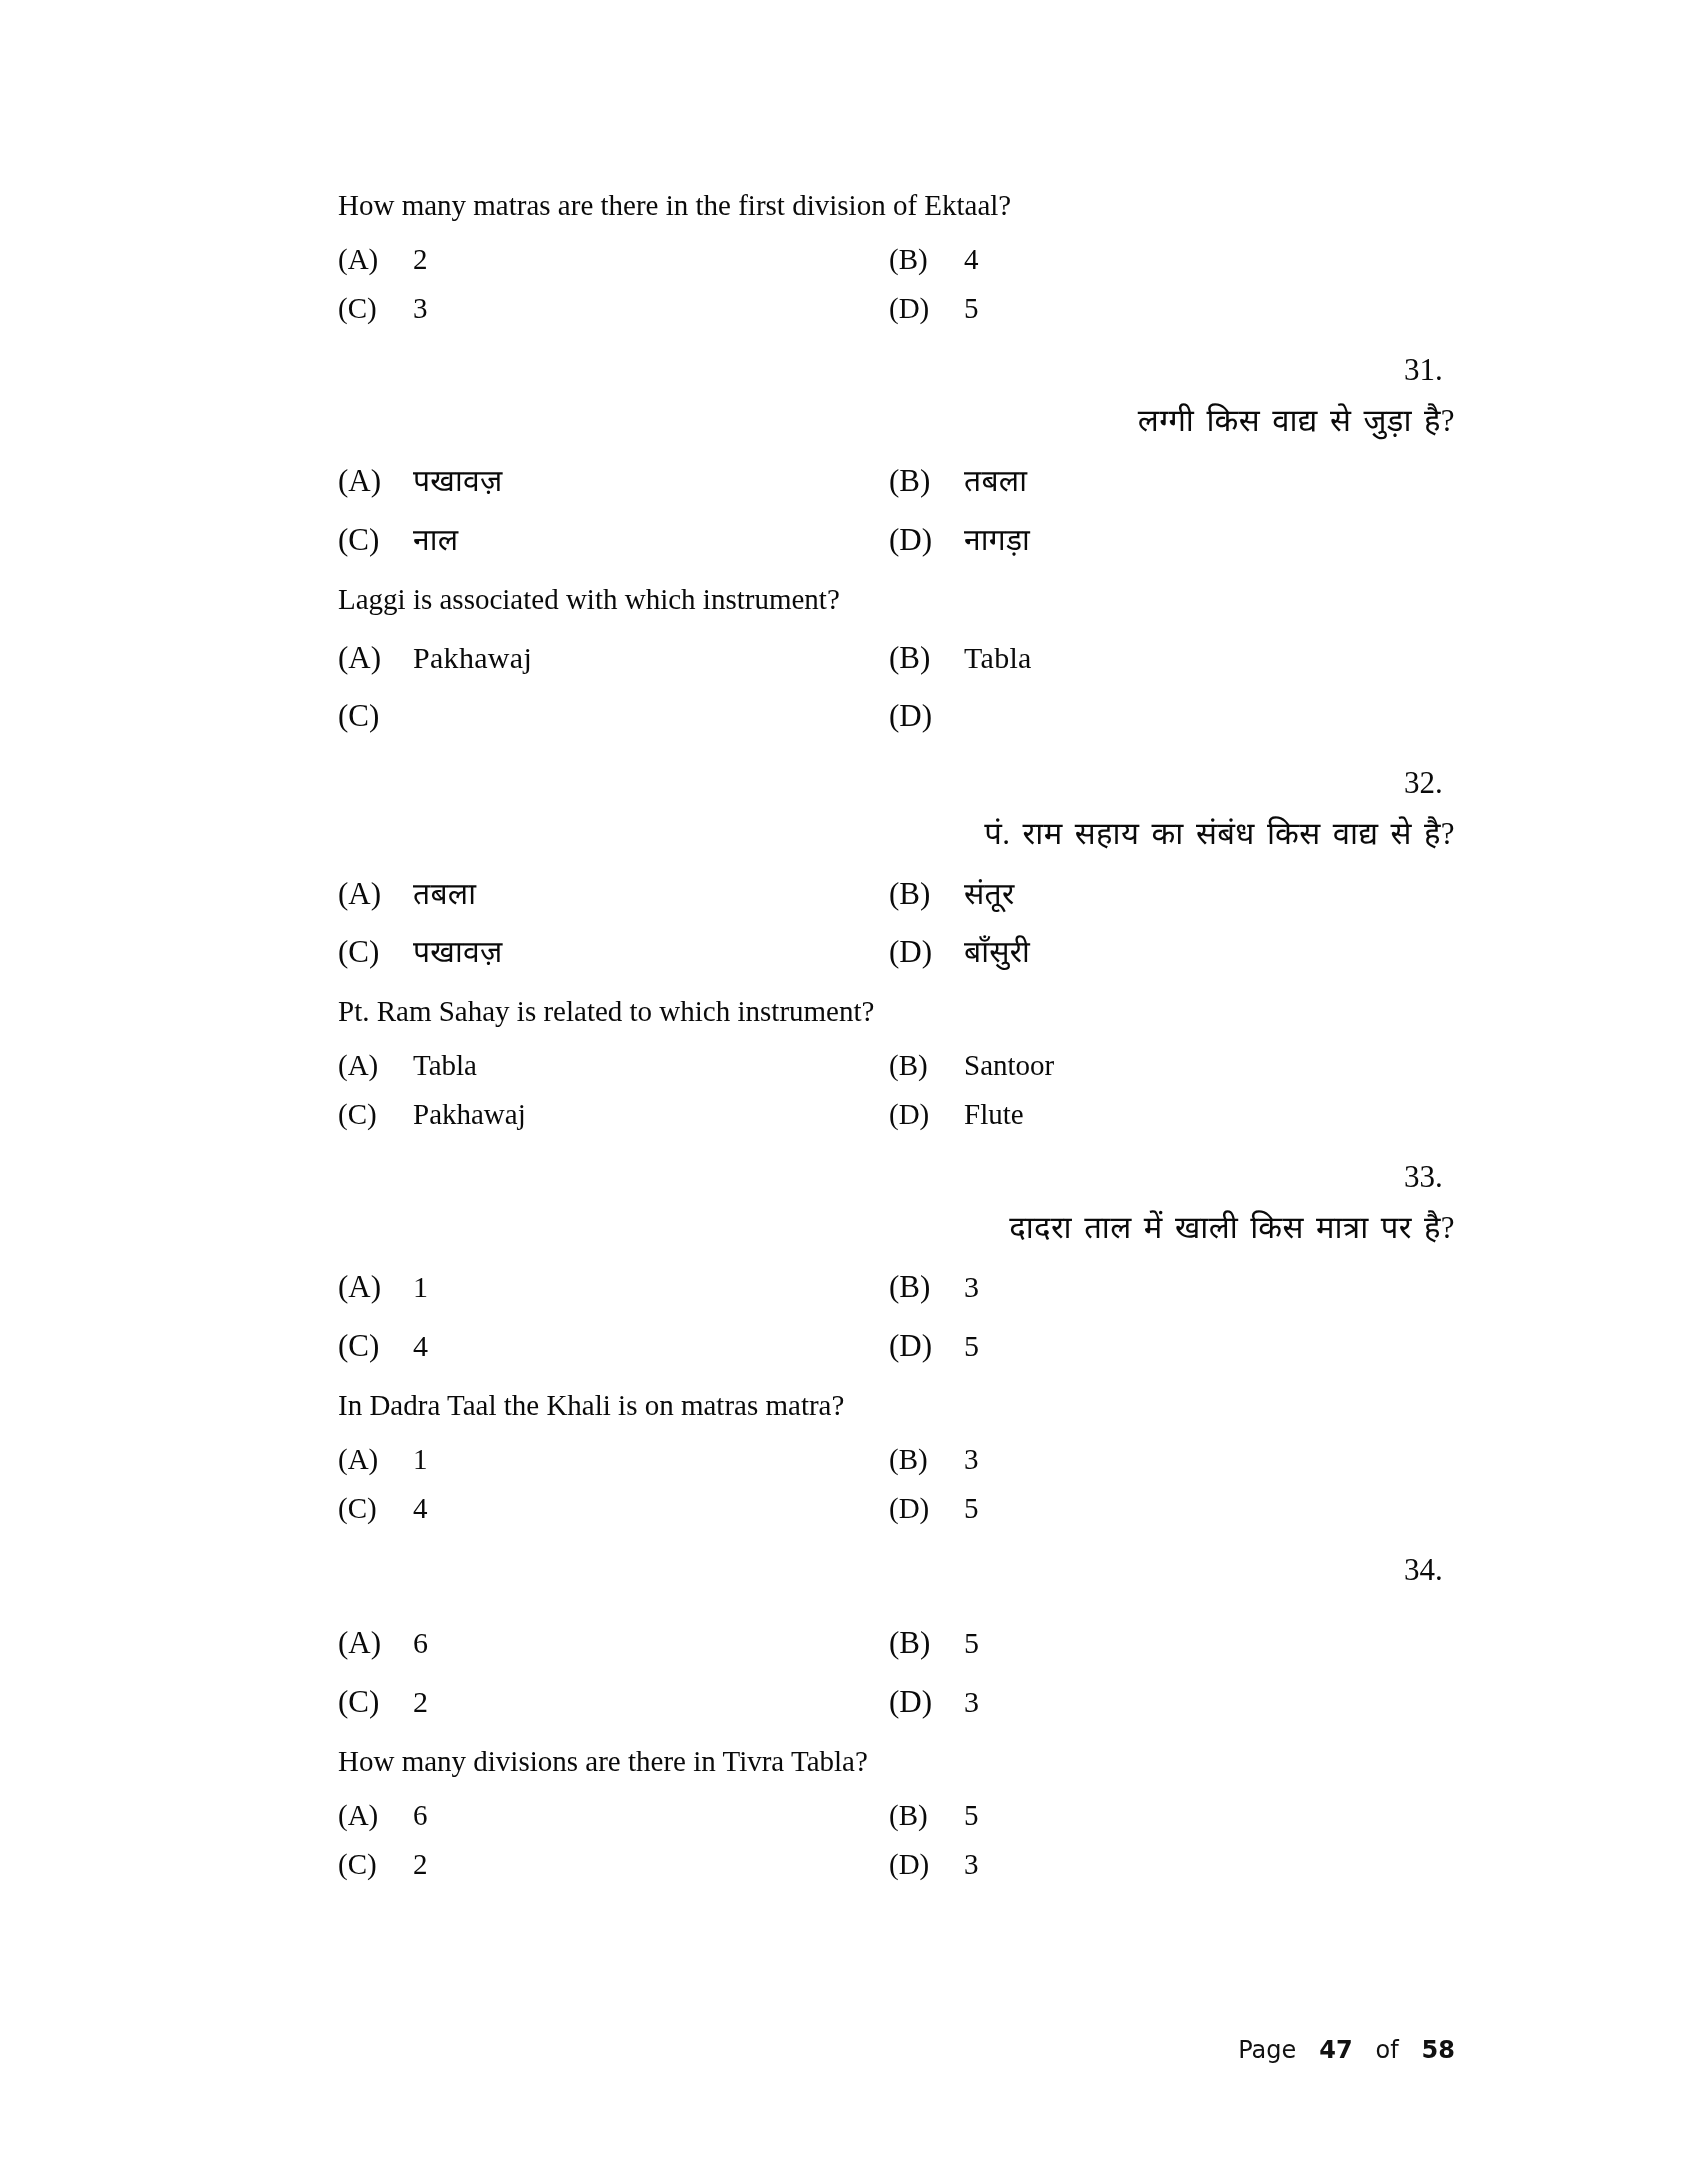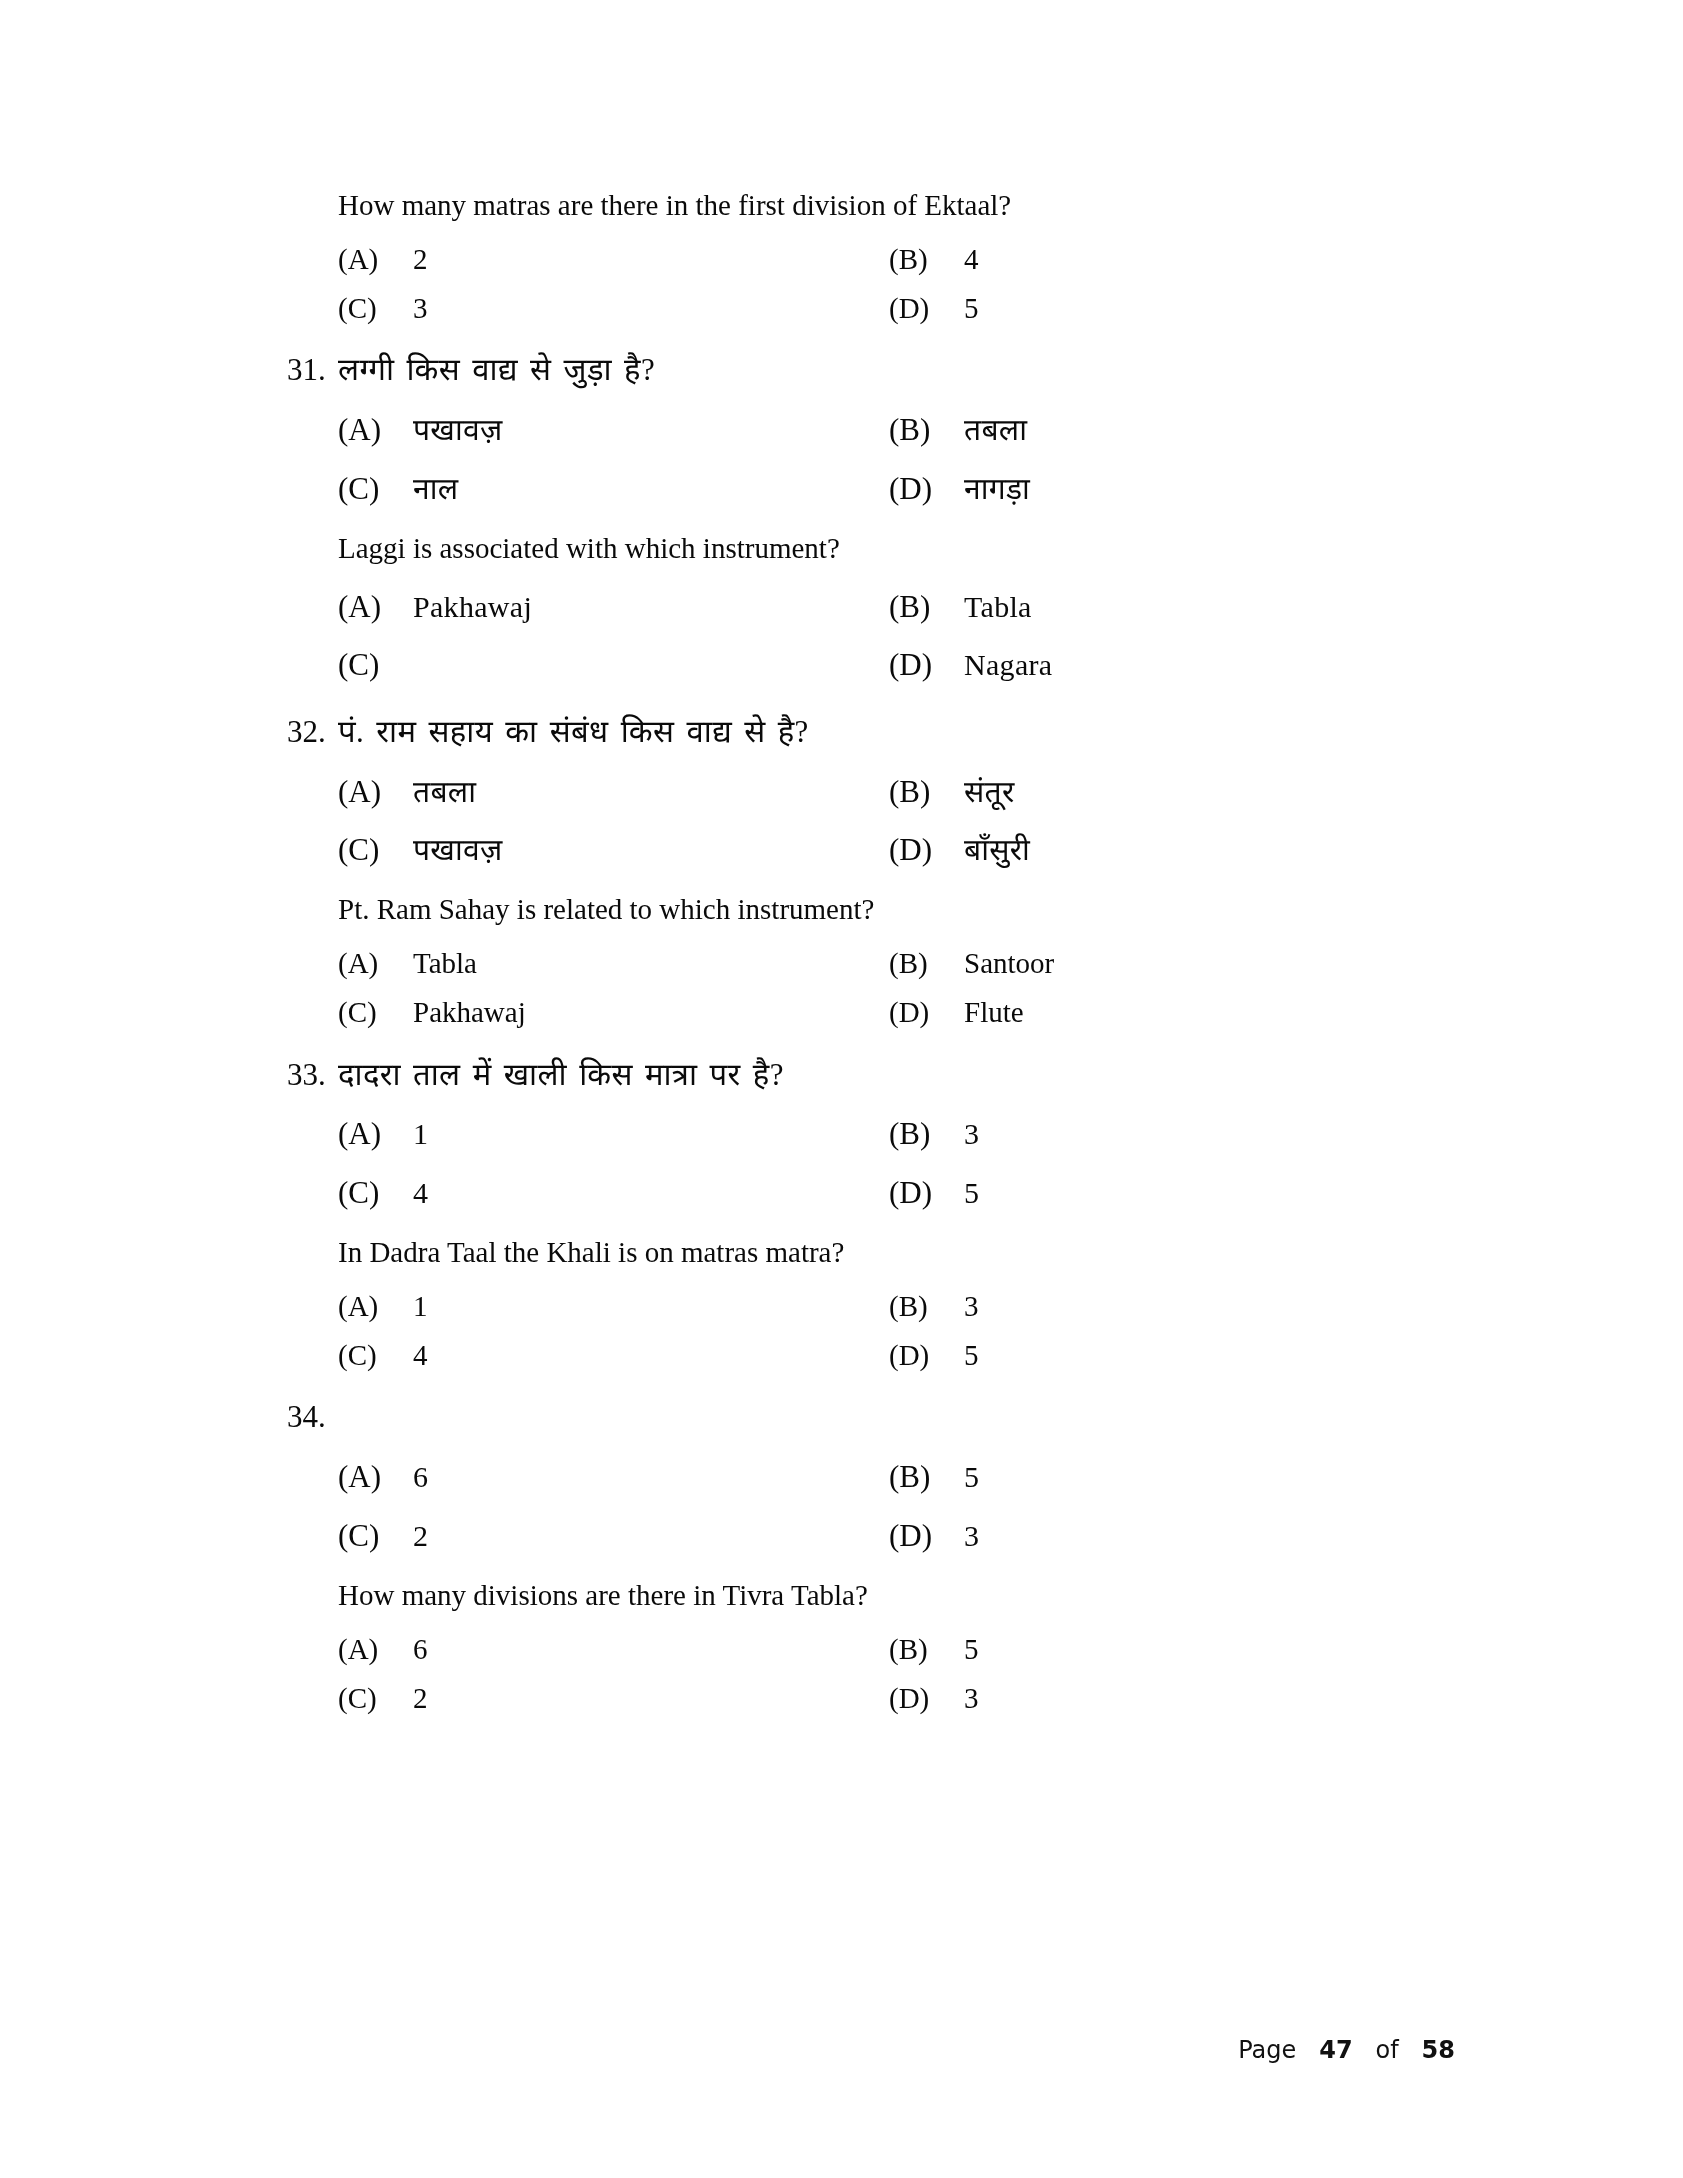--- a/index.html
+++ b/index.html
@@ -28,21 +28,22 @@
     left: 287px;
     top: 163px;
     width: 1168px;
   }
 
   
   .qblock { position: relative; }
 
   .qline {
     display: flex;
-    align-items: flex-start;
+    align-items: flex-end;
+    flex-direction: column;
   }
   .qnum {
     width: 51px;
     flex: 0 0 51px;
     text-align: left;
     font-size: 31px;
     line-height: 1.22;
   }
   .qtext-hi {
     font-size: 31px;
@@ -179,21 +180,20 @@
             <span class="optlabel">(B)</span>
             <span class="optval">Tabla</span>
           </div>
         </div>
         <div class="optrow">
           <div class="optcell left">
             <span class="optlabel">(C)</span>
           </div>
           <div class="optcell right">
             <span class="optlabel">(D)</span>
-            <span class="optval">Nagara</span>
           </div>
         </div>
       </div>
     </div>
 
     <div class="sp-md"></div>
 
     <div class="qblock">
       <div class="qline">
         <span class="qnum">32.</span>

